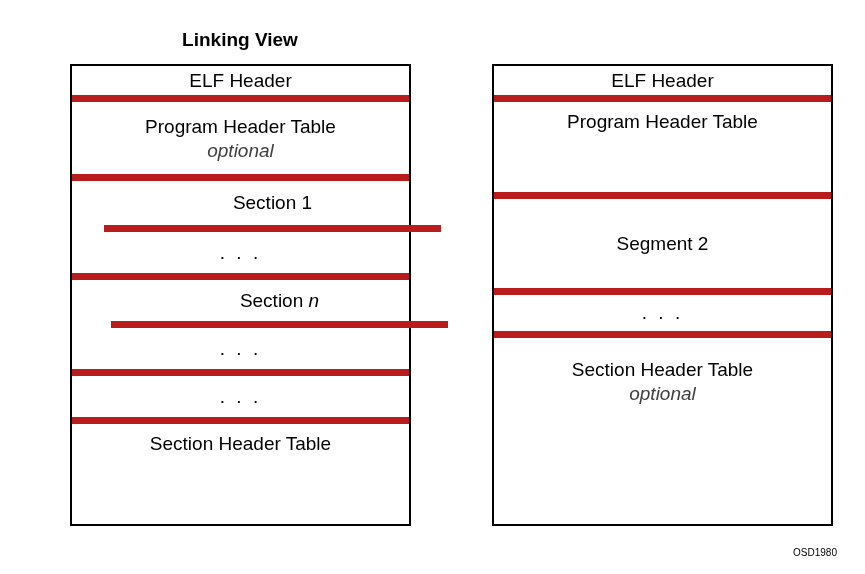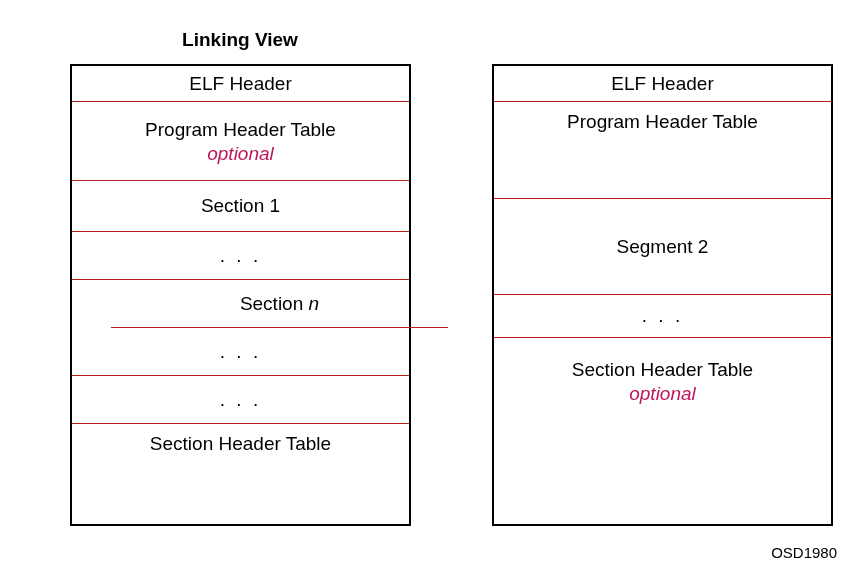--- a/index.html
+++ b/index.html
@@ -44,21 +44,21 @@
     box-sizing: border-box;
     border: 2px solid #000000;
     background: #ffffff;
   }
   .table-box.left  { left: 70px;  top: 64px; width: 341px; height: 462px; }
   .table-box.right { left: 492px; top: 64px; width: 341px; height: 462px; }
 
   .row {
     position: relative;
     box-sizing: border-box;
-    border-bottom: 1px solid #b91c1c;
+    border-bottom: 7px solid #b91c1c;
     width: 100%;
     display: flex;
     flex-direction: column;
     align-items: center;
     justify-content: center;
     overflow: hidden;
   }
   .row:last-child {
     border-bottom: none;
   }
@@ -78,59 +78,59 @@
   .cell-text .ital {
     font-style: italic;
   }
   .cell-sub {
     font-family: "Liberation Sans", sans-serif;
     font-size: 19px;
     line-height: 23px;
     font-style: italic;
     text-align: center;
     white-space: nowrap;
-    color: #be185d;
+    color: #404040;
   }
   .cell-dots {
     font-family: "Liberation Sans", sans-serif;
     font-size: 19px;
     line-height: 24px;
     letter-spacing: 3px;
     text-align: center;
     white-space: nowrap;
     color: #000000;
   }
 
   .corner-tag {
     position: absolute;
     right: 28px;
     bottom: 12px;
     font-family: "Liberation Sans", sans-serif;
-    font-size: 15px;
+    font-size: 10px;
     line-height: 18px;
     color: #000000;
     white-space: nowrap;
   }
 </style>
 </head>
 <body>
 
 <div class="figure">
 
   <div class="view-title left">Linking View</div>
 
   <div class="table-box left" id="linking-view-table">
       <div class="row" style="height: 36px;">
         <div class="cell-text">ELF Header</div>
       </div>
       <div class="row" style="height: 79px;">
         <div class="cell-text">Program Header Table</div>
         <div class="cell-sub">optional</div>
       </div>
-      <div class="row" style="height: 51px;">
+      <div class="row" style="height: 51px; margin-left: 32px;">
         <div class="cell-text">Section 1</div>
       </div>
       <div class="row" style="height: 48px;">
         <div class="cell-dots">. . .</div>
       </div>
       <div class="row" style="height: 48px; margin-left: 39px;">
         <div class="cell-text">Section <span class="ital">n</span></div>
       </div>
       <div class="row" style="height: 48px;">
         <div class="cell-dots">. . .</div>

